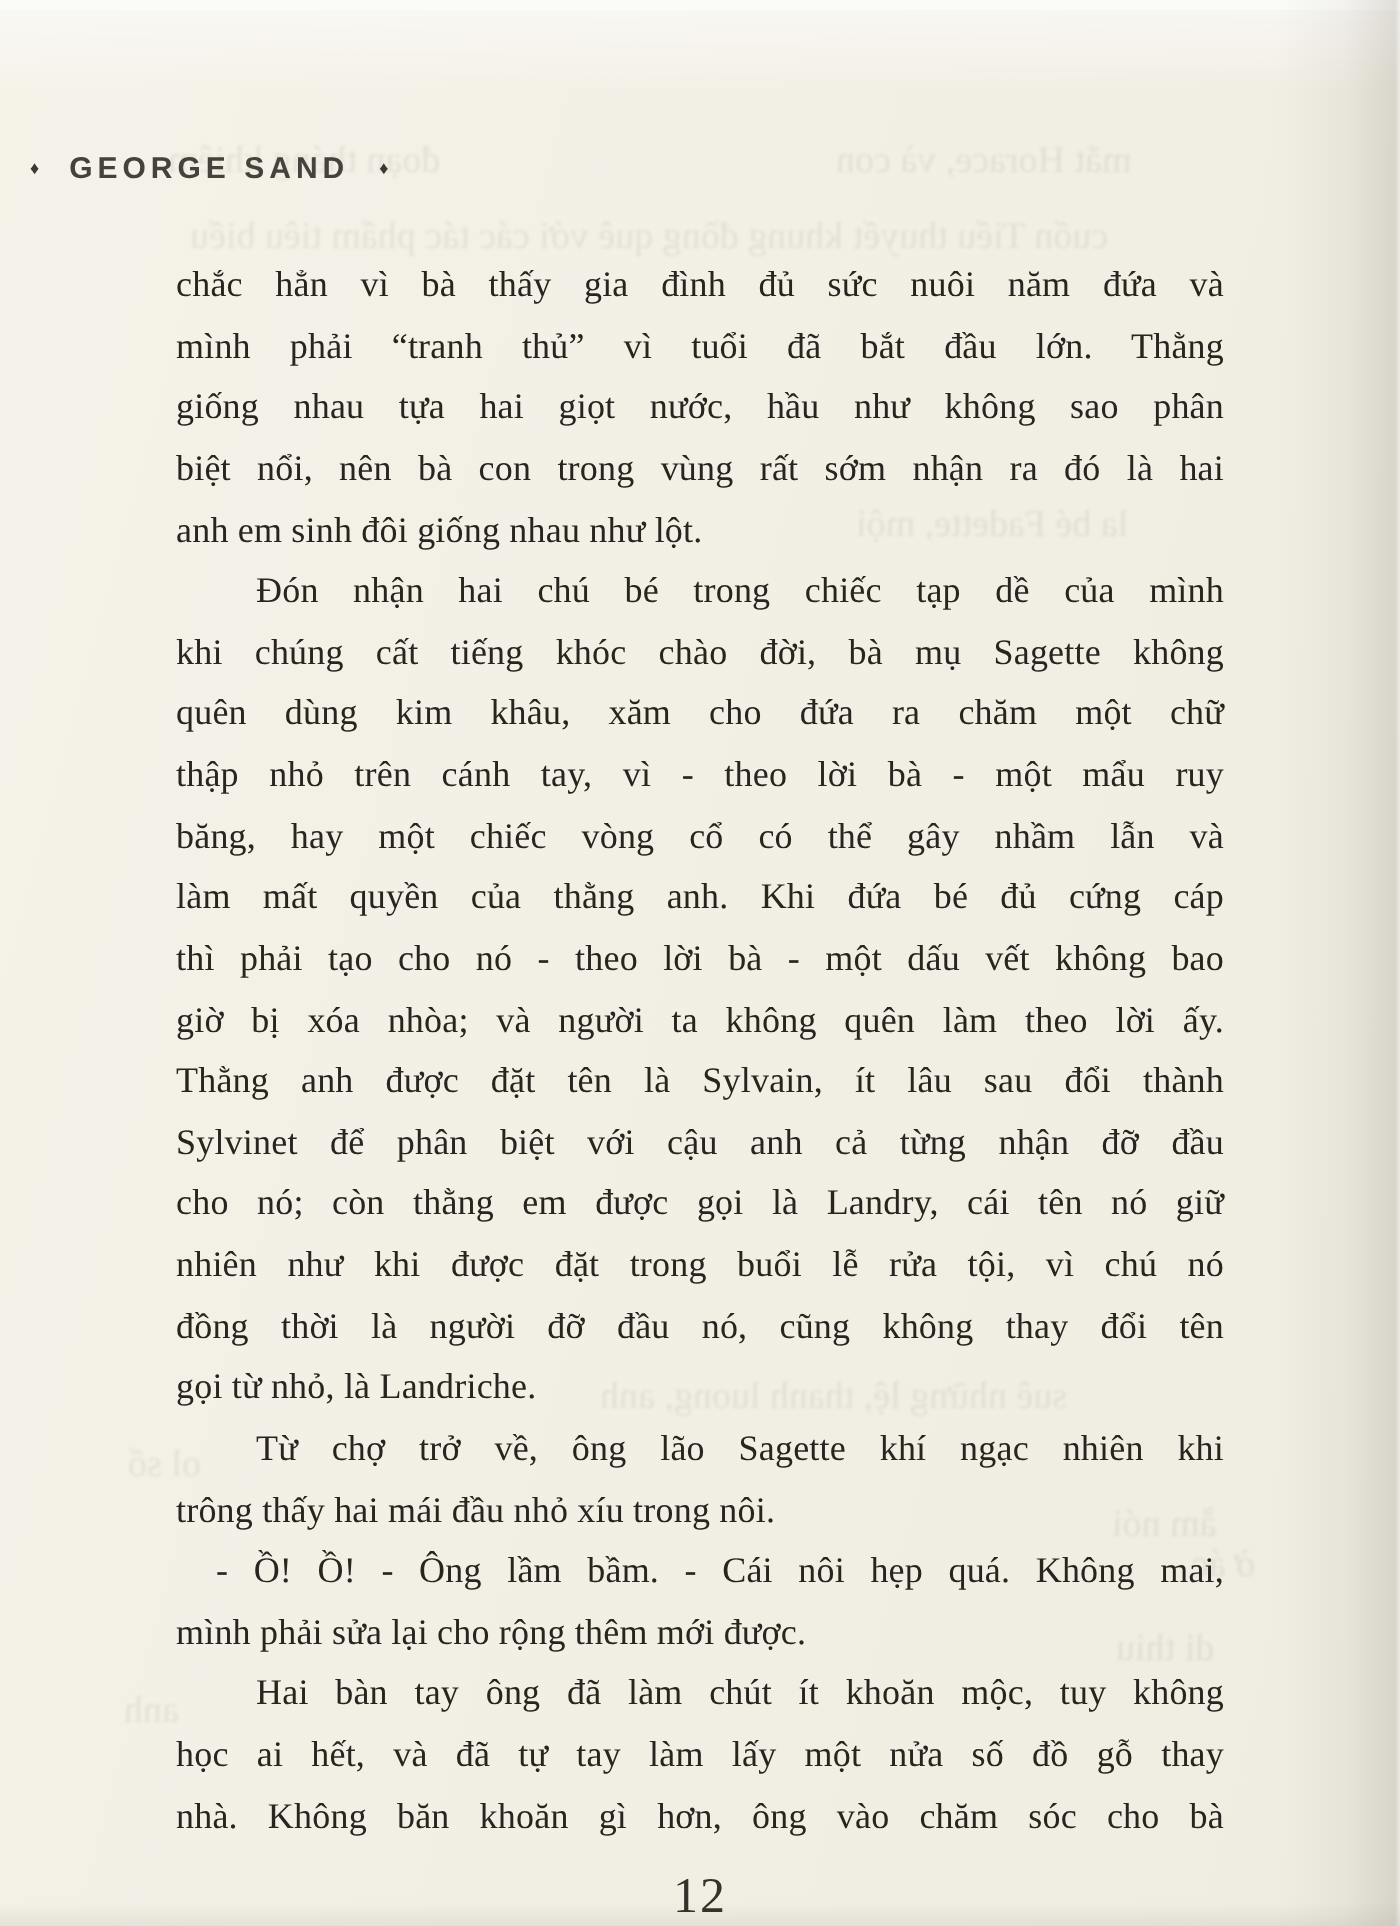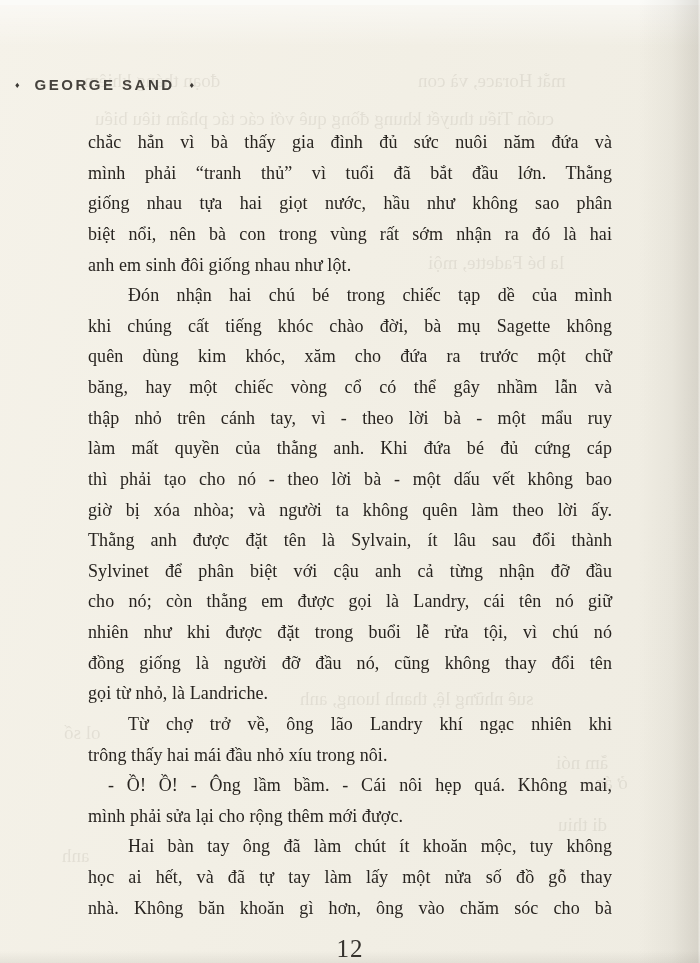--- a/index.html
+++ b/index.html
@@ -70,34 +70,34 @@
   <div class="textblock">
 
     <div class="ln j">chắc hẳn vì bà thấy gia đình đủ sức nuôi năm đứa và</div>
     <div class="ln j">mình phải “tranh thủ” vì tuổi đã bắt đầu lớn. Thằng</div>
     <div class="ln j">giống nhau tựa hai giọt nước, hầu như không sao phân</div>
     <div class="ln j">biệt nổi, nên bà con trong vùng rất sớm nhận ra đó là hai</div>
     <div class="ln">anh em sinh đôi giống nhau như lột.</div>
 
     <div class="ln j ind">Đón nhận hai chú bé trong chiếc tạp dề của mình</div>
     <div class="ln j">khi chúng cất tiếng khóc chào đời, bà mụ Sagette không</div>
-    <div class="ln j">quên dùng kim khóc, xăm cho đứa ra trước một chữ</div>
+    <div class="ln j">quên dùng kim khâu, xăm cho đứa ra chăm một chữ</div>
+    <div class="ln j">thập nhỏ trên cánh tay, vì - theo lời bà - một mẩu ruy</div>
     <div class="ln j">băng, hay một chiếc vòng cổ có thể gây nhầm lẫn và</div>
-    <div class="ln j">thập nhỏ trên cánh tay, vì - theo lời bà - một mẩu ruy</div>
     <div class="ln j">làm mất quyền của thằng anh. Khi đứa bé đủ cứng cáp</div>
     <div class="ln j">thì phải tạo cho nó - theo lời bà - một dấu vết không bao</div>
     <div class="ln j">giờ bị xóa nhòa; và người ta không quên làm theo lời ấy.</div>
     <div class="ln j">Thằng anh được đặt tên là Sylvain, ít lâu sau đổi thành</div>
     <div class="ln j">Sylvinet để phân biệt với cậu anh cả từng nhận đỡ đầu</div>
     <div class="ln j">cho nó; còn thằng em được gọi là Landry, cái tên nó giữ</div>
     <div class="ln j">nhiên như khi được đặt trong buổi lễ rửa tội, vì chú nó</div>
-    <div class="ln j">đồng giống là người đỡ đầu nó, cũng không thay đổi tên</div>
+    <div class="ln j">đồng thời là người đỡ đầu nó, cũng không thay đổi tên</div>
     <div class="ln">gọi từ nhỏ, là Landriche.</div>
 
-    <div class="ln j ind">Từ chợ trở về, ông lão Landry khí ngạc nhiên khi</div>
+    <div class="ln j ind">Từ chợ trở về, ông lão Sagette khí ngạc nhiên khi</div>
     <div class="ln">trông thấy hai mái đầu nhỏ xíu trong nôi.</div>
 
     <div class="ln j ind-s">- Ồ! Ồ! - Ông lầm bầm. - Cái nôi hẹp quá. Không mai,</div>
     <div class="ln">mình phải sửa lại cho rộng thêm mới được.</div>
 
     <div class="ln j ind">Hai bàn tay ông đã làm chút ít khoăn mộc, tuy không</div>
     <div class="ln j">học ai hết, và đã tự tay làm lấy một nửa số đồ gỗ thay</div>
     <div class="ln j">nhà. Không băn khoăn gì hơn, ông vào chăm sóc cho bà</div>
   </div>
 

